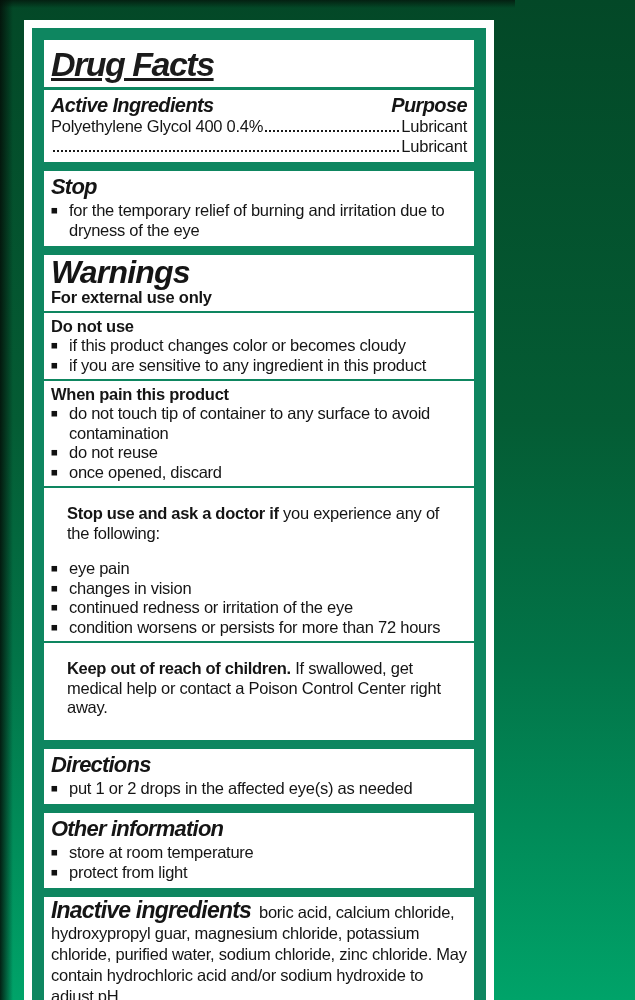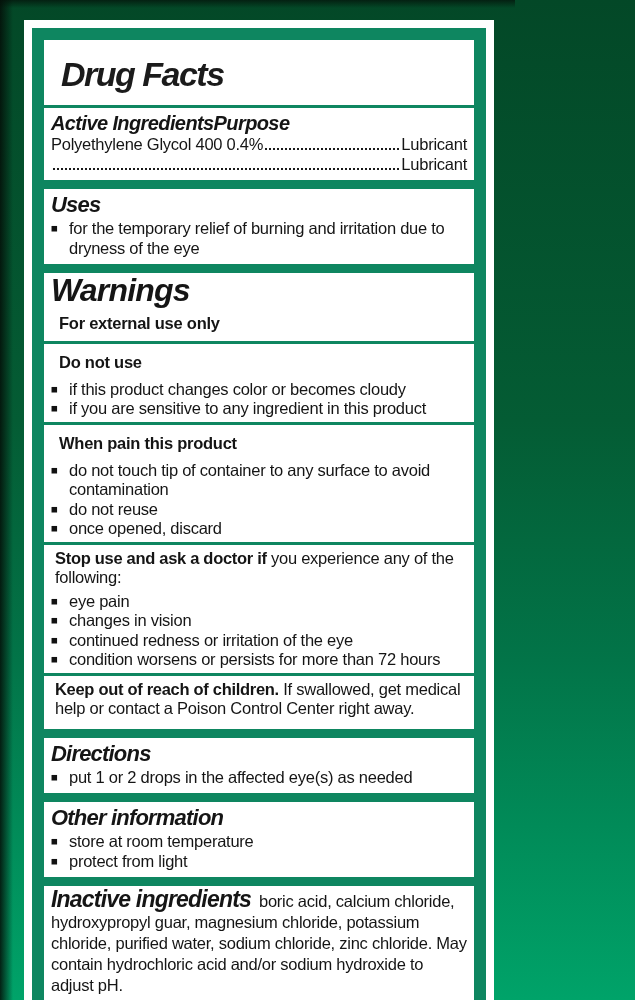--- a/index.html
+++ b/index.html
@@ -18,45 +18,45 @@
     position:absolute;left:24px;top:20px;width:470px;box-sizing:border-box;
     background:#ffffff;padding:8px;
   }
   .green-frame{
     background:#0e8660;padding:12px;display:flex;flex-direction:column;gap:9px;
   }
   .panel{background:#ffffff;padding:2px 0 6px;}
   .px{padding-left:7px;padding-right:7px;}
 
   h1.dftitle{
-    margin:10px;padding:3px 7px 2px;font-style:italic;font-weight:bold;
-    font-size:34px;line-height:38px;letter-spacing:-1.5px;color:#1b1b1b;
+    margin:0;padding:3px 7px 2px;font-style:italic;font-weight:bold;
+    font-size:34px;line-height:38px;letter-spacing:-1.5px;color:#1b1b1b;text-decoration:underline;
   }
   .rule{height:3px;background:#0e8660;margin:2px 0 3px;}
   .rule.thin{height:2.5px;margin:3.5px 0 3px;}
 
-  .head-row{display:flex;align-items:baseline;margin-top:2px;}
+  .head-row{display:flex;justify-content:space-between;align-items:baseline;margin-top:2px;}
   .h2i{font-style:italic;font-weight:bold;font-size:20px;line-height:24px;letter-spacing:-0.6px;}
 
   .body-txt,.ing-row,.bullet-row,.para{font-size:16.5px;line-height:19.5px;letter-spacing:-0.25px;}
   .ing-row{display:flex;align-items:baseline;text-align:right;}
   .ing-row .dots{flex:1;border-bottom:2.6px dotted #1a1a1a;margin:0 2px 3px 2px;min-width:20px;}
 
   h2.sec{
     margin:0;padding:1px 7px 1px;font-style:italic;font-weight:bold;
     font-size:22px;line-height:26px;letter-spacing:-0.8px;
   }
   h2.sec.big{font-size:32px;line-height:28px;}
-  h3.sub{margin:8px;padding:0 7px;font-weight:bold;font-size:16.5px;line-height:20px;letter-spacing:-0.25px;}
+  h3.sub{margin:0;padding:0 7px;font-weight:bold;font-size:16.5px;line-height:20px;letter-spacing:-0.25px;}
 
   .bullet-row{display:flex;padding:0 7px;}
   .bullet-row .sq{flex:0 0 18px;font-size:11.5px;line-height:19.5px;color:#111;}
   .bullet-row .bt{flex:1;}
 
-  .para{padding:0 7px;margin:4px;}
+  .para{padding:0 7px;margin:16px;}
   .para b{letter-spacing:-0.3px;}
 
   .inactive-p{padding:1px 7px 0;margin:0;font-size:16.5px;line-height:21px;letter-spacing:-0.25px;}
   .inactive-p .h-inline{font-style:italic;font-weight:bold;font-size:23px;letter-spacing:-0.8px;padding-right:8px;}
 
   .q-line{padding:0 7px;font-size:16.5px;line-height:20.5px;letter-spacing:-0.25px;}
   .q-line .site{margin-left:26px;}
 </style>
 </head>
 <body>
@@ -79,21 +79,21 @@
         <span class="dots"></span>
         <span>Lubricant</span>
       </div>
       <div class="ing-row px">
         <span class="dots"></span>
         <span>Lubricant</span>
       </div>
     </section>
 
     <section class="panel">
-      <h2 class="sec">Uses</h2>
+      <h2 class="sec">Stop</h2>
       <div class="bullet-row">
         <span class="sq">■</span>
         <span class="bt">for the temporary relief of burning and irritation due to dryness of the eye</span>
       </div>
     </section>
 
     <section class="panel">
       <h2 class="sec big">Warnings</h2>
       <h3 class="sub">For external use only</h3>
       <div class="rule thin"></div>

